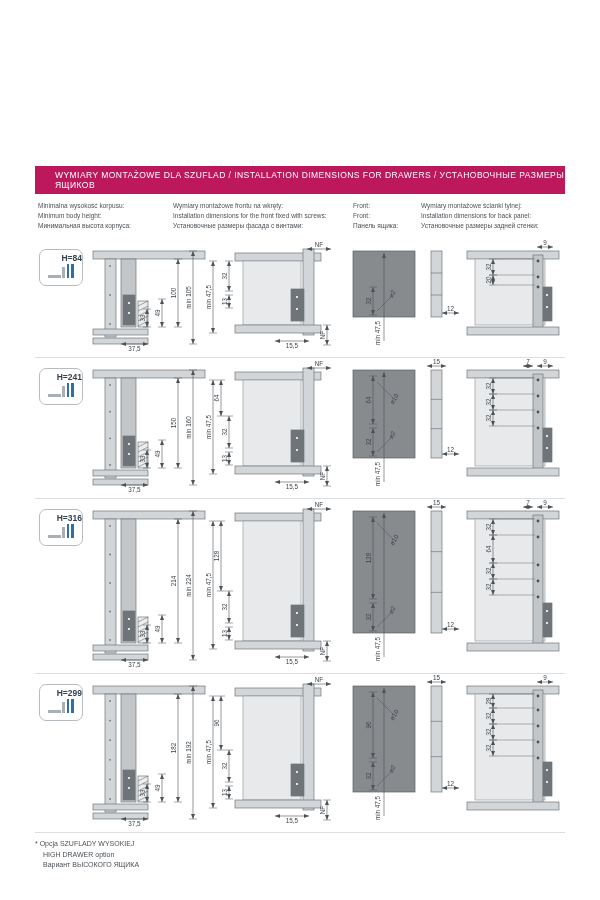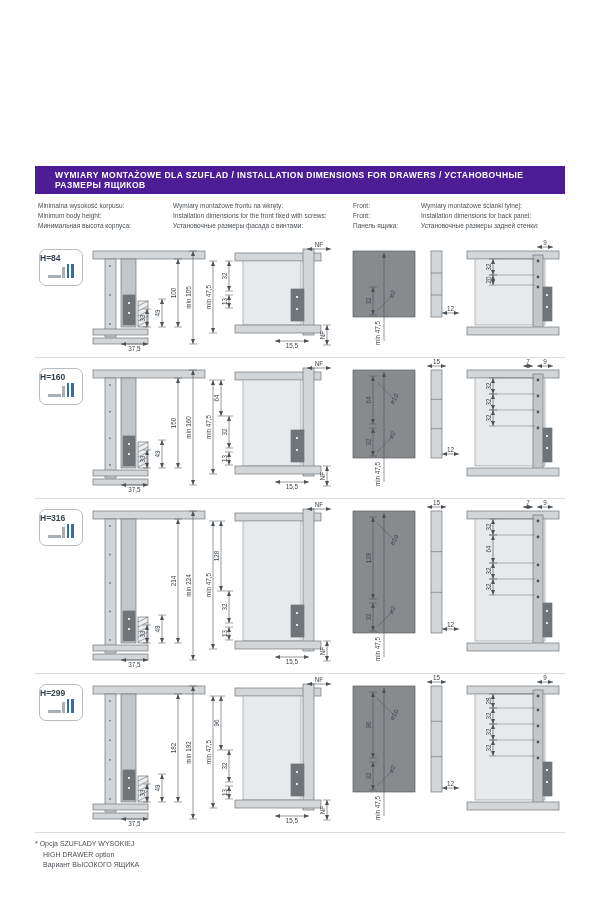--- a/index.html
+++ b/index.html
@@ -1,28 +1,28 @@
 <!DOCTYPE html>
 <html><head>
 <meta charset="utf-8">
 <style>
   html,body{margin:0;padding:0;background:#ffffff;}
   body{width:600px;height:900px;overflow:hidden;font-family:"Liberation Sans",sans-serif;}
   .page{padding:166px 35px 0 35px;}
-  .header-bar{background:#4c1d95;color:#ffffff;font-size:8.5px;font-weight:bold;
+  .header-bar{background:#be185d;color:#ffffff;font-size:8.5px;font-weight:normal;
               letter-spacing:.45px;padding:4px 0 4px 20px;}
   .subheads{position:relative;height:38px;margin-top:7px;font-size:6.5px;color:#4b5055;line-height:1.5;}
   .col{position:absolute;top:0;white-space:nowrap;}
   .c0{left:3px}.c1{left:138px}.c2{left:318px}.c3{left:386px}
   .rows{}
   .row{position:relative;border-bottom:1px solid #dcdee0;padding:4px 0;}
   .row svg{display:block;overflow:visible;}
   .badge{position:absolute;left:4px;top:10px;width:44px;height:37px;border:1.6px solid #b7bcc0;
          border-radius:7px;background:#fff;box-sizing:border-box;}
-  .badge-label{font-size:8.5px;font-weight:bold;color:#34424e;text-align:left;margin-top:3px;}
+  .badge-label{font-size:8.5px;font-weight:bold;color:#34424e;text-align:right;margin-top:3px;}
   .badge-icon{position:relative;height:17px;margin:0 6px;}
   .bi-floor{position:absolute;left:2px;bottom:2px;width:13px;height:3px;background:#aaafb3;}
   .bi-back{position:absolute;left:16px;bottom:2px;width:3px;height:11px;background:#aaafb3;}
   .bi-front{position:absolute;left:21px;bottom:2px;width:2px;height:14px;background:#2f6fa8;}
   .bi-front2{position:absolute;left:25px;bottom:2px;width:3px;height:14px;background:#2f6fa8;}
   svg text.dim{font-family:"Liberation Sans",sans-serif;font-size:6.3px;fill:#3f444a;}
   .footnote{font-size:7px;color:#4b5055;margin-top:6px;line-height:1.5;}
   .footnote .fl{padding-left:8px;}
   .footnote .fl.first{padding-left:0;}
 </style>
@@ -199,21 +199,21 @@
           <line x1="458" y1="32" x2="458" y2="42" stroke="#4d5257" stroke-width="0.6"></line>
           <path d="M458,32 l-2,5 l4,0 z" fill="#4d5257"></path>
           <path d="M458,42 l-2,-5 l4,0 z" fill="#4d5257"></path>
           <text x="455.5" y="37" transform="rotate(-90 455.5 37)" class="dim" text-anchor="middle">20</text>
           <line x1="462" y1="42" x2="500" y2="42" stroke="#4d5257" stroke-width="0.4"></line>
           <circle cx="503" cy="44" r="1.4" fill="#4d5257"></circle>
         </svg>
     </section>
     <section class="row">
       <div class="badge">
-        <div class="badge-label">H=160</div>
+        <div class="badge-label">H=241</div>
         <div class="badge-icon">
           <span class="bi-floor"></span>
           <span class="bi-back"></span>
           <span class="bi-front"></span>
           <span class="bi-front2"></span>
         </div>
       </div>
       <svg id="row-svg-1" width="530" height="132" viewBox="0 0 530 132">
           <rect x="58" y="8" width="112" height="8" fill="#d3d6d8" stroke="#70757a" stroke-width="0.7"></rect>
           <rect x="70" y="16" width="11" height="100" fill="#d3d6d8" stroke="#70757a" stroke-width="0.7"></rect>

